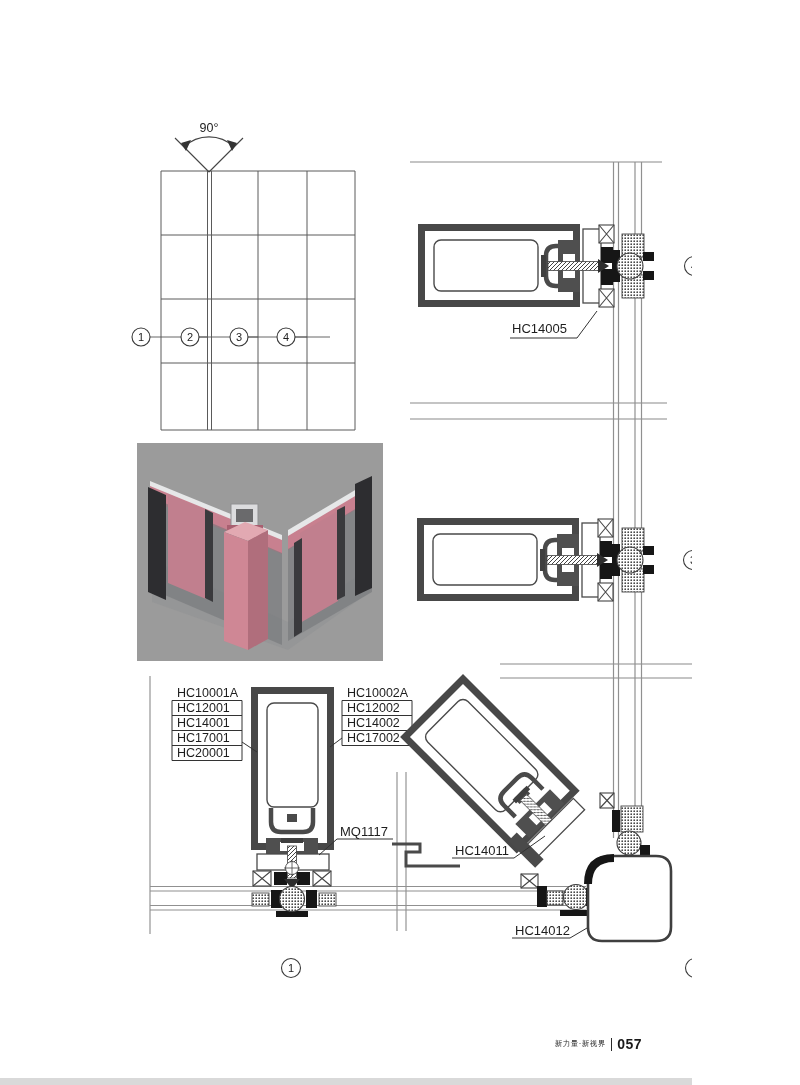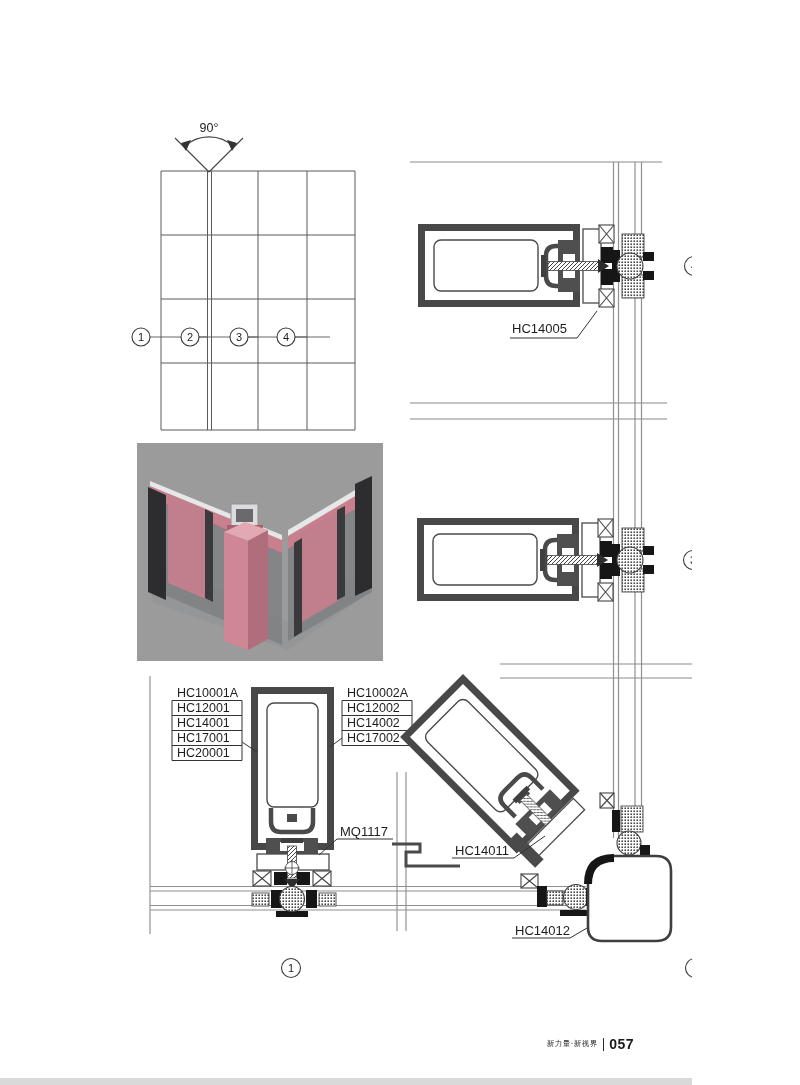--- a/index.html
+++ b/index.html
@@ -3,21 +3,21 @@
 <meta charset="utf-8">
 <style>
   html,body{margin:0;padding:0;background:#ffffff;}
   .page{position:relative;width:692px;height:1085px;background:#ffffff;overflow:hidden;
         font-family:"Liberation Sans", sans-serif;}
   svg text{font-family:"Liberation Sans", sans-serif;fill:#1d1d1d;}
   .part-label{font-size:12.5px;}
   .big-label{font-size:13px;}
   .callout-num{font-size:11px;}
   .angle-label{font-size:12.5px;}
-  .footer{position:absolute;top:1036px;right:58px;display:flex;align-items:center;gap:5px;}
+  .footer{position:absolute;top:1036px;right:50px;display:flex;align-items:center;gap:5px;}
   .footer .brand{font-size:7.5px;color:#2a2a2a;letter-spacing:.5px;}
   .footer .sep{width:1.5px;height:13px;background:#2a2a2a;}
   .footer .pagenum{font-size:14px;font-weight:bold;color:#1a1a1a;letter-spacing:.5px;}
   .bottom-strip{position:absolute;left:0;top:1078px;width:800px;height:7px;background:#d9d9d9;}
 </style>
 </head>
 <body>
 
 <div class="page">
 

